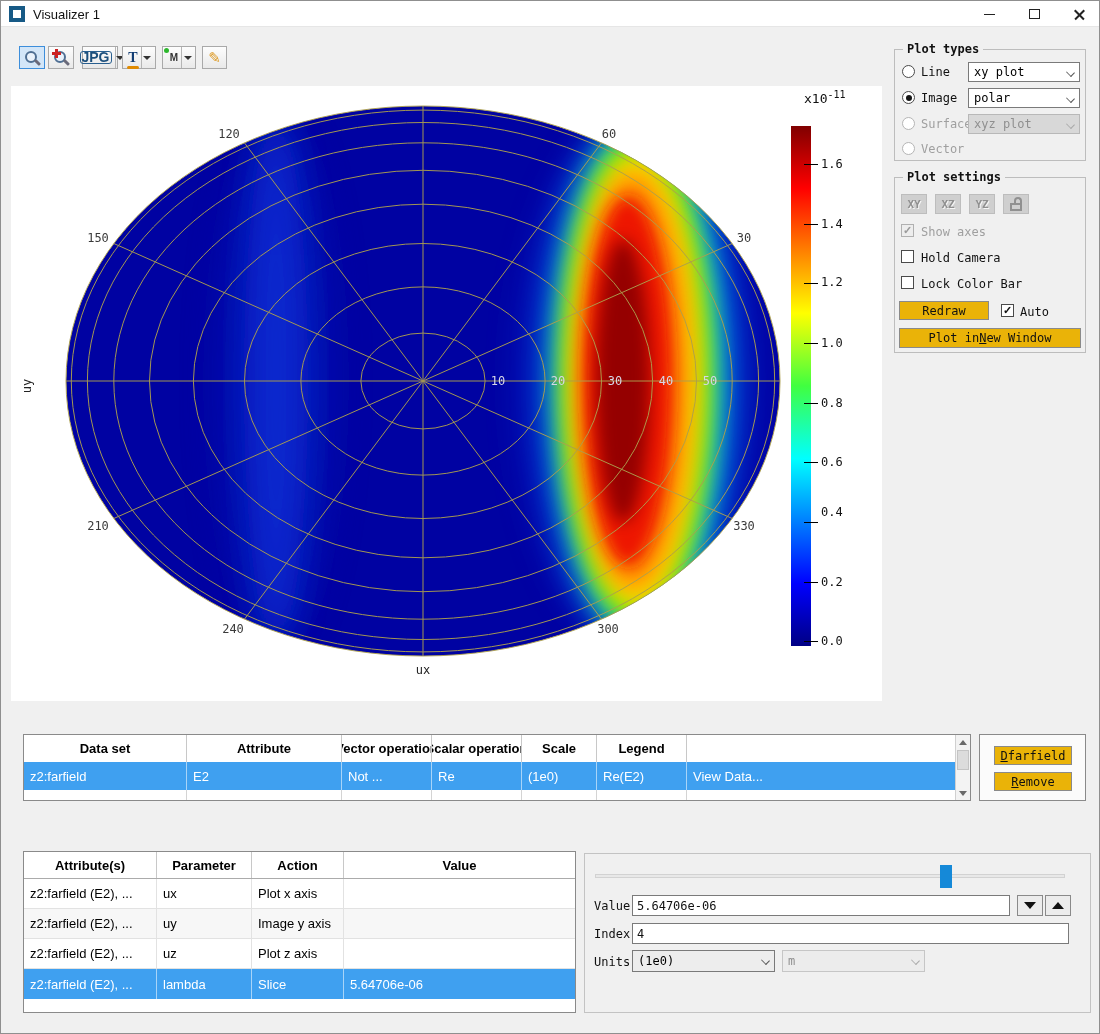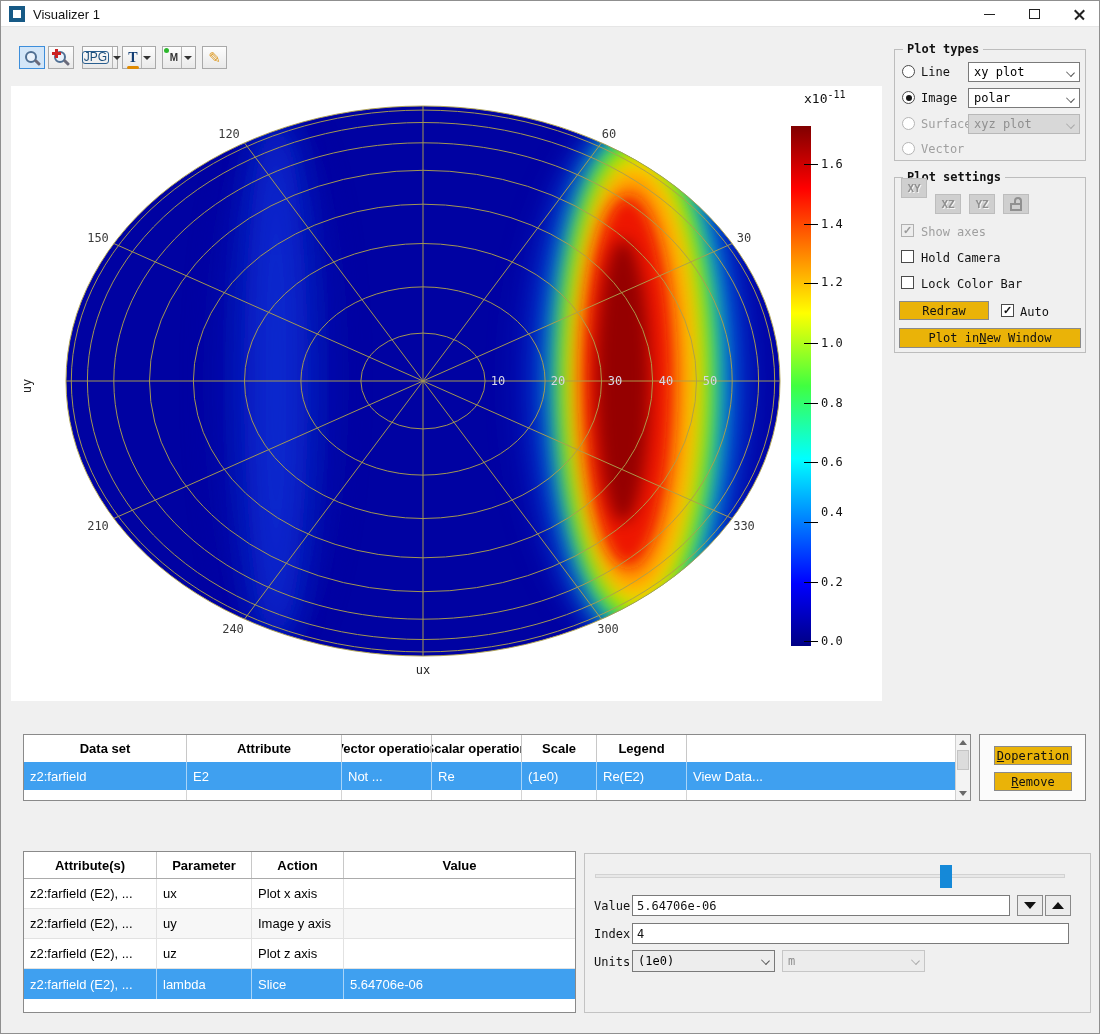--- a/index.html
+++ b/index.html
@@ -27,21 +27,21 @@
   .split{display:flex;align-items:stretch;padding:0;}
   .split .seg{display:flex;align-items:center;justify-content:center;padding:0 3px;}
   .split .arrowseg{width:12px;border-left:1px solid #b5b5b5;display:flex;align-items:center;justify-content:center;}
   .dd-tri{width:0;height:0;border-left:4px solid transparent;border-right:4px solid transparent;border-top:4px solid #333;}
   .mag{position:relative;width:16px;height:16px;}
   .mag::before{content:"";position:absolute;left:1px;top:1px;width:8px;height:8px;border:2px solid #4f6f93;border-radius:50%;background:#eaf2fb;}
   .mag::after{content:"";position:absolute;left:10px;top:11px;width:7px;height:3px;background:#6a6a7a;transform:rotate(45deg);border-radius:1px;}
   .redplus{position:absolute;left:-1px;top:-1px;width:9px;height:9px;}
   .redplus::before{content:"";position:absolute;left:0;top:3px;width:9px;height:3px;background:#cc2222;}
   .redplus::after{content:"";position:absolute;left:3px;top:0;width:3px;height:9px;background:#cc2222;}
-  .jpg-badge{font-size:12px;font-weight:normal;color:#1c4f7c;border:1px solid #2a5f8f;border-radius:3px;padding:0 1px;line-height:11px;}
+  .jpg-badge{font-size:14px;font-weight:bold;color:#1c4f7c;border:1px solid #2a5f8f;border-radius:3px;padding:0 1px;line-height:11px;}
   .t-icon{position:relative;font-family:"Liberation Serif",serif;font-weight:bold;font-size:14px;color:#123d73;line-height:14px;}
   .t-icon::after{content:"";position:absolute;left:-1px;bottom:-4px;width:12px;height:3px;background:#e08a00;border-radius:2px;}
   .m-icon{position:relative;font-size:10px;font-weight:bold;color:#333;padding-left:2px;}
   .m-icon::before{content:"";position:absolute;left:-4px;top:-4px;width:5px;height:5px;border-radius:50%;background:#2db82d;}
   .pencil{font-size:15px;color:#dd9922;line-height:15px;}
 
   
   .plot{left:10px;top:85px;width:871px;height:615px;background:#ffffff;}
   .cbar{left:780px;top:40px;width:20px;height:520px;
         background:linear-gradient(to top,#000084 0%,#0000ff 12%,#00ffff 36%,#40ff40 50%,#ffff00 64%,#ff8000 76%,#ff0000 88%,#800000 100%);}
@@ -280,21 +280,21 @@
     <div class="combo dis" style="left:73px;top:64px;width:112px;">
       <span>xyz plot</span>
         <span class="chev"></span>
     </div>
     <span class="radio dis" style="left:7px;top:92px;"></span>
     <span class="abs mono dis-label" style="left:26px;top:92px;">Vector</span>
   </div>
 
   <div class="abs groupbox" style="left:893px;top:176px;width:192px;height:176px;">
     <span class="grouptitle">Plot settings</span>
-    <div class="viewbtn" style="left:6px;top:0;">
+    <div class="viewbtn" style="left:6px;top:16px;">
         <span>XY</span>
       </div>
     <div class="viewbtn" style="left:40px;top:16px;">
         <span>XZ</span>
       </div>
     <div class="viewbtn" style="left:74px;top:16px;">
         <span>YZ</span>
       </div>
     <div class="viewbtn" style="left:108px;top:16px;">
       <span class="lockicon">
@@ -359,21 +359,21 @@
       <div class="scr-thumb"></div>
       <div class="scr-arrow" style="bottom:0;">
           <span class="tri-down"></span>
         </div>
     </div>
   </div>
 
   <div class="abs" style="left:978px;top:733px;width:107px;height:67px;border:1px solid #8a8a8a;background:#fbfbfb;">
     <div class="btn" style="left:14px;top:11px;width:78px;height:19px;">
       <span class="accel">D</span>
-        <span>operation</span>
+        <span>farfield</span>
     </div>
     <div class="btn" style="left:14px;top:37px;width:78px;height:19px;">
       <span class="accel">R</span>
         <span>emove</span>
     </div>
   </div>
 
 
   <div class="abs tbl" style="left:22px;top:850px;width:553px;height:162px;">
     <div class="trow thead" style="height:27px;border-bottom:1px solid #ababab;">

